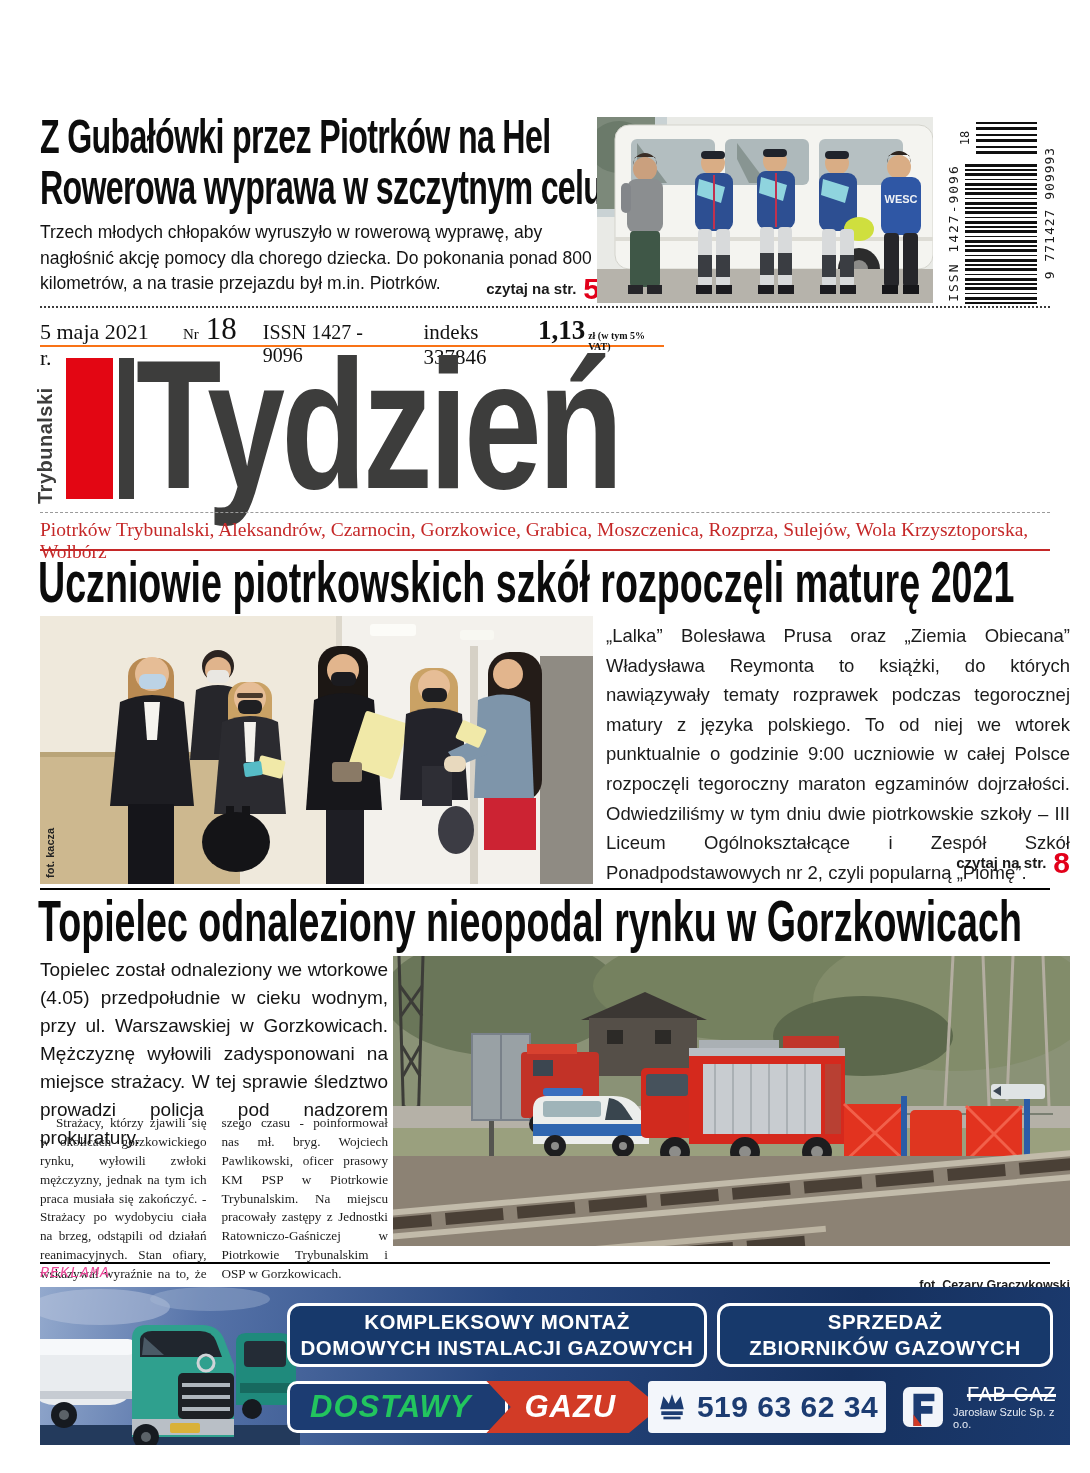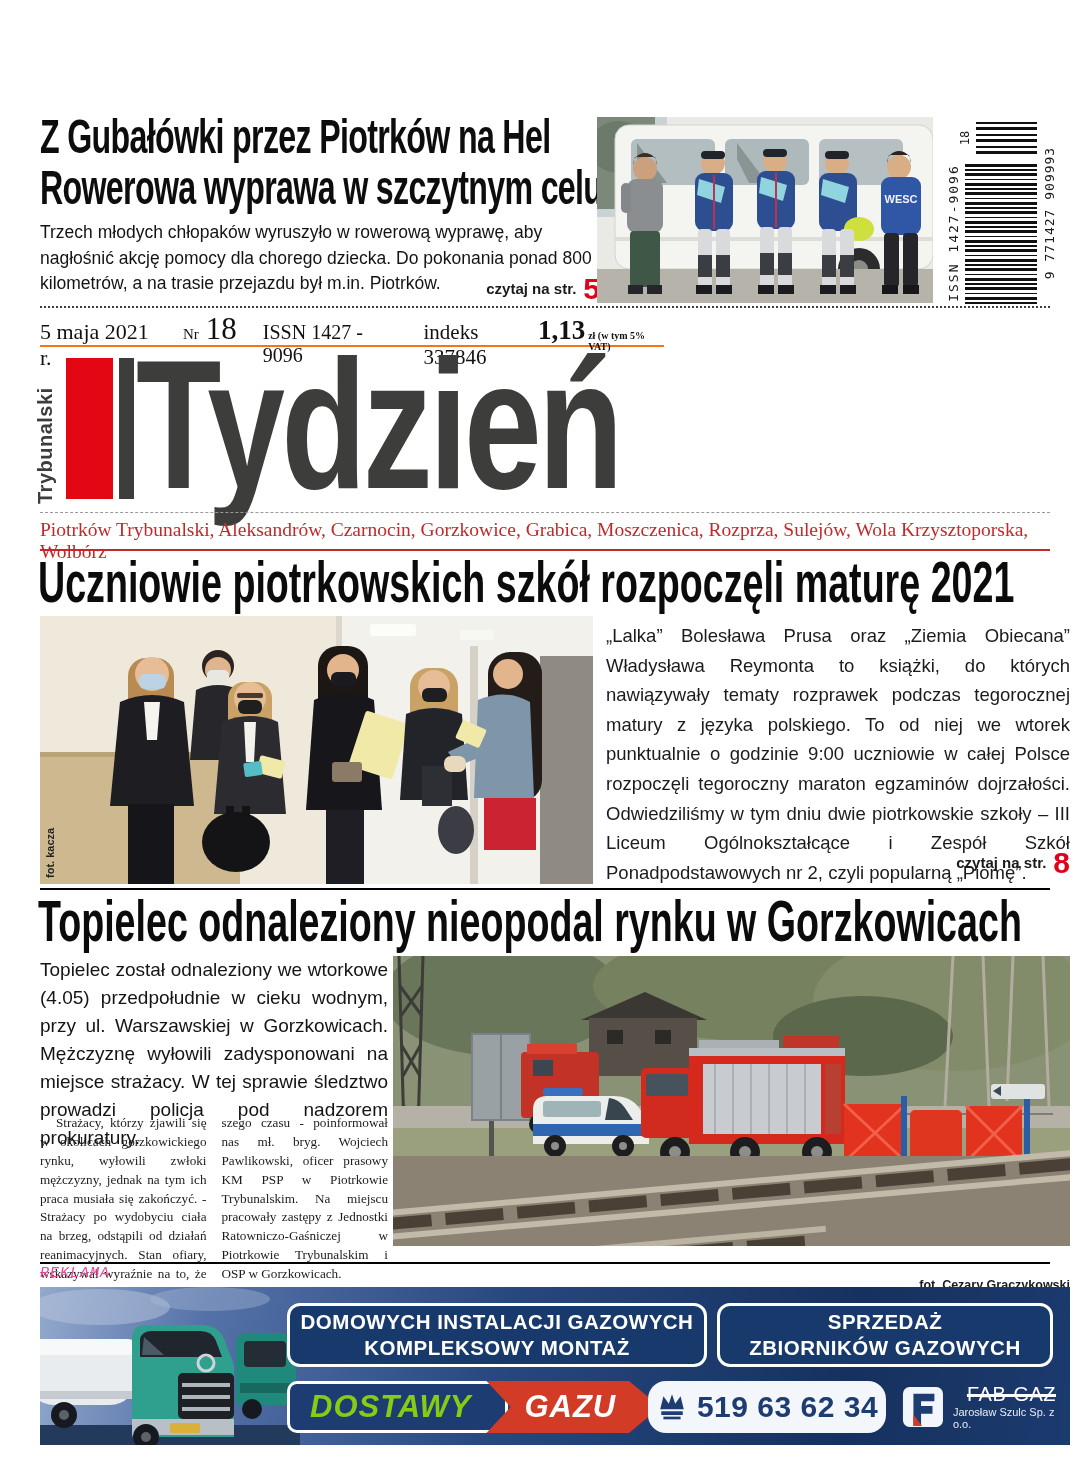--- a/index.html
+++ b/index.html
@@ -90,26 +90,26 @@
   .reklama-label { left:40px; top:1265px; font-family:Liberation Mono, monospace; font-style:italic; font-size:15px; letter-spacing:1px; color:#ec4899; }
   .ad { left:40px; top:1287px; width:1030px; height:158px; overflow:hidden;
     background:linear-gradient(100deg,#93a9cd 0%,#5572a8 16%,#27477f 45%,#16315f 78%,#1b3a6e 100%); }
   .ad-box { position:absolute; top:16px; height:64px; border:3px solid #fff; border-radius:13px;
     background:#17396b; color:#fff; display:flex; flex-direction:column; justify-content:center; align-items:center;
     font-weight:bold; font-size:20.5px; line-height:1.25; letter-spacing:.5px; text-align:center; }
   .ad-box1 { left:247px; width:420px; }
   .ad-box2 { left:677px; width:336px; }
   .dg-wrap { position:absolute; left:247px; top:94px; height:52px; display:flex; align-items:stretch; }
   .dg-navy { background:#1c3c72; border:3px solid #fff; border-radius:10px; display:flex; align-items:center;
-    padding:0 34px 0 20px; font-size:31px; font-weight:bold; font-style:italic; color:#84cc16; letter-spacing:1px; }
+    padding:0 34px 0 20px; font-size:31px; font-weight:bold; font-style:italic; color:#22c55e; letter-spacing:1px; }
   .dg-red { margin-left:-22px; background:#d23b26; clip-path:polygon(0 0,82% 0,100% 50%,82% 100%,0 100%,14% 50%);
     display:flex; align-items:center; padding:0 44px 0 38px; font-size:31px; font-weight:bold; font-style:italic; color:#fff; letter-spacing:1px;
     filter:drop-shadow(0 0 1px #fff); }
   .dg-chev { display:flex; align-items:center; margin-left:4px; }
-  .phone-pill { position:absolute; left:608px; top:94px; height:52px; width:238px; background:#f3f6fb; border-radius:18px;
+  .phone-pill { position:absolute; left:608px; top:94px; height:52px; width:238px; background:#f3f6fb; border-radius:4px;
     display:flex; align-items:center; justify-content:center; gap:9px; }
   .phone-num { font-size:30px; font-weight:bold; color:#1c3c72; letter-spacing:.5px; }
   .fabgaz { position:absolute; left:862px; top:94px; height:52px; display:flex; align-items:center; gap:9px; }
   .fg-text { display:flex; flex-direction:column; line-height:1.05; }
   .fg-name { font-size:20px; font-weight:normal; color:#fff; letter-spacing:.5px; text-decoration:line-through; text-decoration-thickness:3px;text-align:center; }
   .fg-sub  { font-size:11px; color:#e8edf5; margin-top:2px; }
 </style>
 </head>
 <body>
 
@@ -505,22 +505,22 @@
           </g>
         <circle cx="166" cy="76" r="8" fill="none" stroke="#cfd4d8" stroke-width="3"></circle>
         <rect x="92" y="132" width="102" height="16" fill="#b9bfc6"></rect>
         <rect x="130" y="136" width="30" height="10" rx="2" fill="#d9b13a"></rect>
         <circle cx="106" cy="150" r="13" fill="#161a20"></circle>
           <circle cx="106" cy="150" r="5" fill="#5b6268"></circle>
       </g>
     </svg>
 
     <div class="ad-box ad-box1">
+      <div>KOMPLEKSOWY MONTAŻ</div>
       <div>DOMOWYCH INSTALACJI GAZOWYCH</div>
-      <div>KOMPLEKSOWY MONTAŻ</div>
     </div>
     <div class="ad-box ad-box2">
       <div>SPRZEDAŻ</div>
       <div>ZBIORNIKÓW GAZOWYCH</div>
     </div>
 
     <div class="dg-wrap">
       <div class="dg-navy">DOSTAWY</div>
       <div class="dg-red">GAZU</div>
       <div class="dg-chev">

